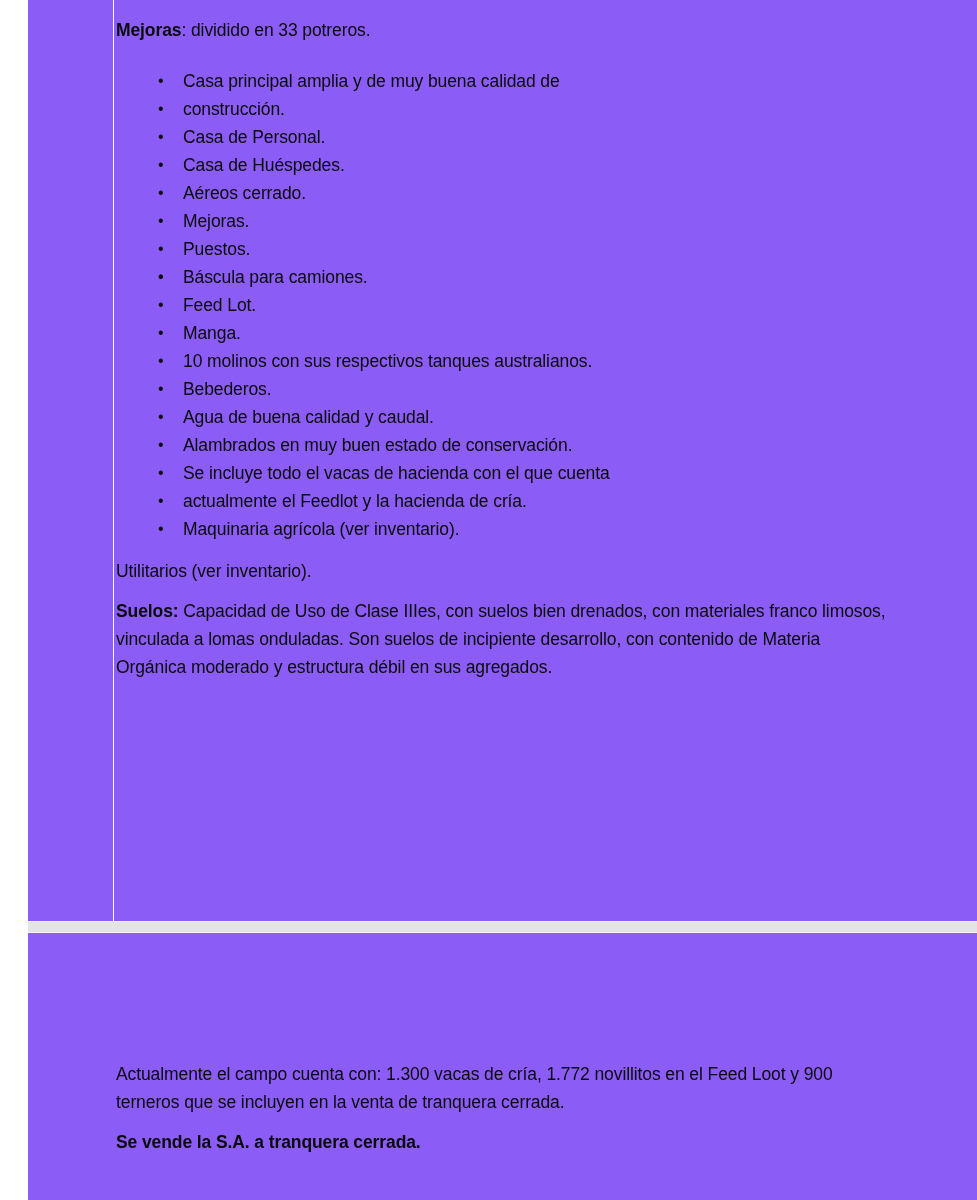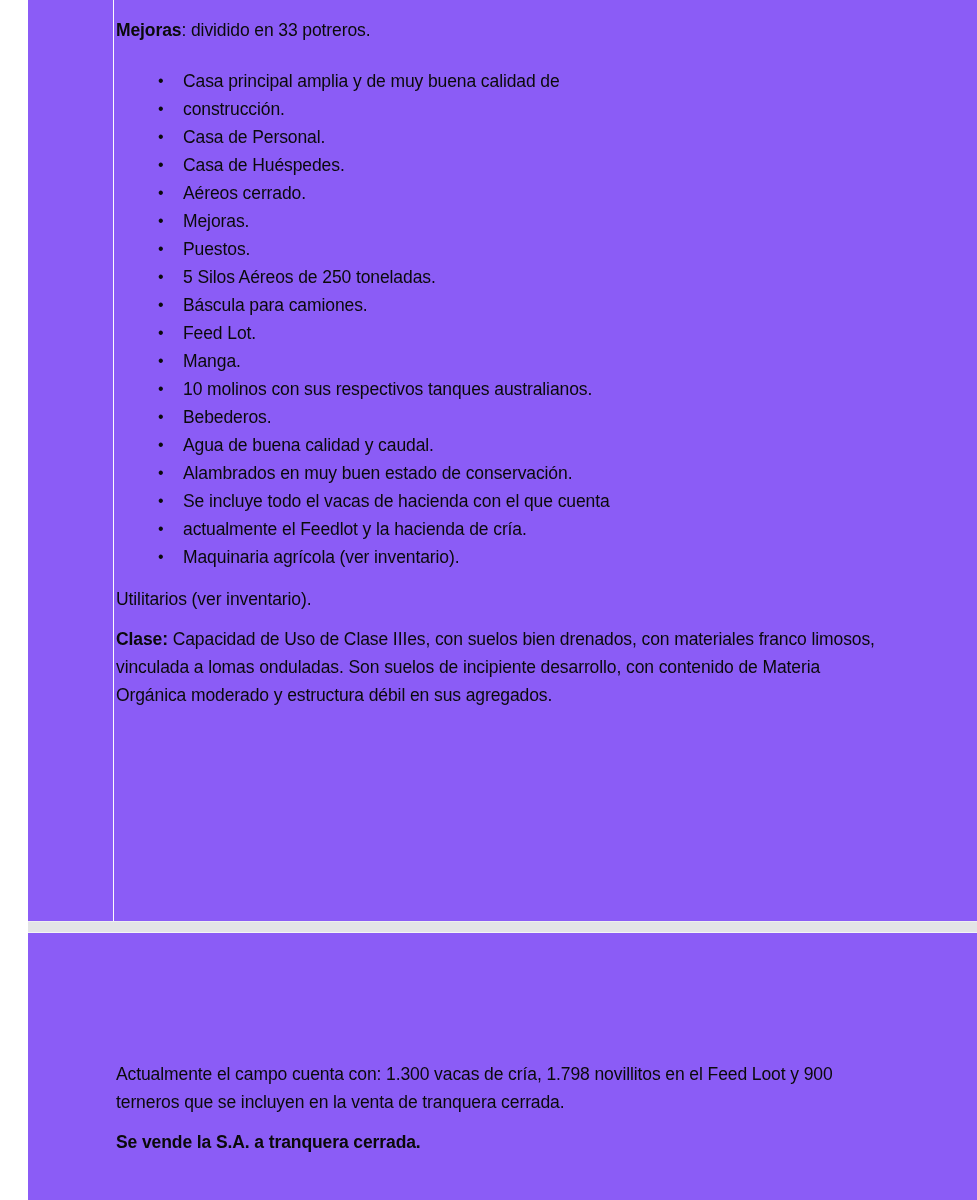--- a/index.html
+++ b/index.html
@@ -94,51 +94,51 @@
     <p class="para bold-lead heading-para"><b>Mejoras</b><span>:</span><span> dividido en 33 potreros.</span></p>
 
     <ul class="bullets">
       <li><span class="dot">•</span><span>Casa principal amplia y de muy buena calidad de</span></li>
       <li><span class="dot">•</span><span>construcción.</span></li>
       <li><span class="dot">•</span><span>Casa de Personal.</span></li>
       <li><span class="dot">•</span><span>Casa de Huéspedes.</span></li>
       <li><span class="dot">•</span><span>Aéreos cerrado.</span></li>
       <li><span class="dot">•</span><span>Mejoras.</span></li>
       <li><span class="dot">•</span><span>Puestos.</span></li>
-      <li><span class="dot">•</span><span>5 Silos Aéreos de 250 toneladas.</span></li>
+      <li><span class="dot">•</span></li>
       <li><span class="dot">•</span><span>Báscula para camiones.</span></li>
       <li><span class="dot">•</span><span>Feed Lot.</span></li>
       <li><span class="dot">•</span><span>Manga.</span></li>
       <li><span class="dot">•</span><span>10 molinos con sus respectivos tanques australianos.</span></li>
       <li><span class="dot">•</span><span>Bebederos.</span></li>
       <li><span class="dot">•</span><span>Agua de buena calidad y caudal.</span></li>
       <li><span class="dot">•</span><span>Alambrados en muy buen estado de conservación.</span></li>
       <li><span class="dot">•</span><span>Se incluye todo el vacas de hacienda con el que cuenta</span></li>
       <li><span class="dot">•</span><span>actualmente el Feedlot y la hacienda de cría.</span></li>
       <li><span class="dot">•</span><span>Maquinaria agrícola (ver inventario).</span></li>
     </ul>
 
     <div class="gap-after-list"></div>
 
     <p class="para">Utilitarios (ver inventario).</p>
 
     <div class="gap-para"></div>
 
-    <p class="para bold-lead"><b>Clase:</b><span> Capacidad de Uso de Clase IIIes, con suelos bien drenados, con materiales franco limosos, vinculada a lomas onduladas. Son suelos de incipiente desarrollo, con contenido de Materia Orgánica moderado y estructura débil en sus agregados.</span></p>
+    <p class="para bold-lead"><b>Suelos:</b><span> Capacidad de Uso de Clase IIIes, con suelos bien drenados, con materiales franco limosos, vinculada a lomas onduladas. Son suelos de incipiente desarrollo, con contenido de Materia Orgánica moderado y estructura débil en sus agregados.</span></p>
 
     <div class="gap-para"></div>
 
 
   </div>
 
   <div class="page-break" style="top:921px;"></div>
 
   <div class="block-bottom">
 
-    <p class="para">Actualmente el campo cuenta con: 1.300 vacas de cría, 1.798 novillitos en el Feed Loot y 900 terneros que se incluyen en la venta de tranquera cerrada.</p>
+    <p class="para">Actualmente el campo cuenta con: 1.300 vacas de cría, 1.772 novillitos en el Feed Loot y 900 terneros que se incluyen en la venta de tranquera cerrada.</p>
 
     <div class="gap-para"></div>
 
     <p class="para all-bold">Se vende la S.A. a tranquera cerrada.</p>
 
   </div>
 
 </div>
 
 </body></html>

